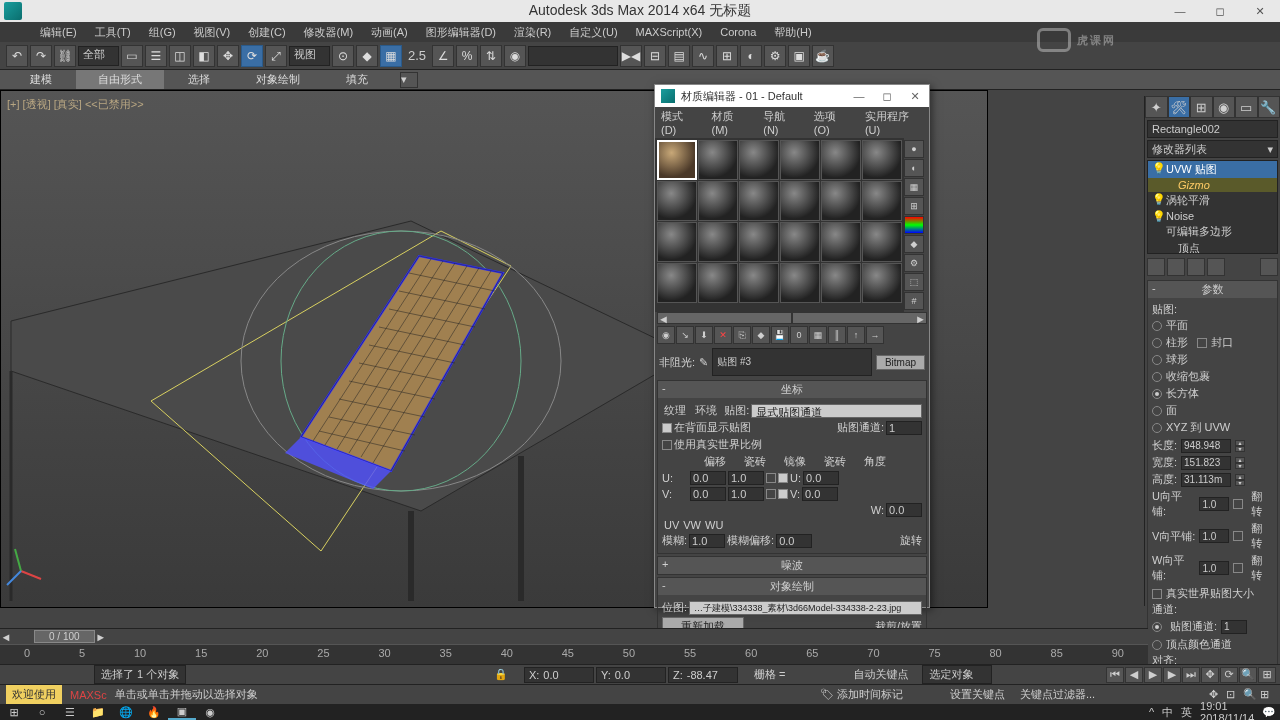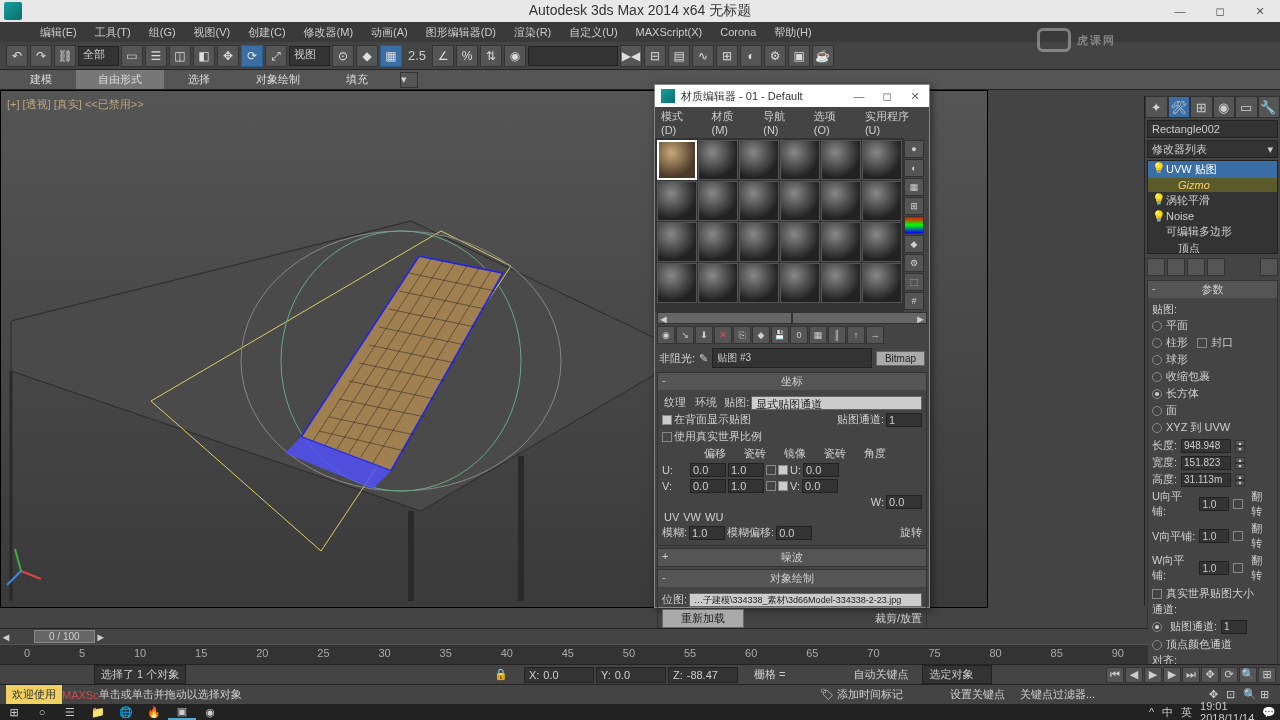--- a/index.html
+++ b/index.html
@@ -60,21 +60,21 @@
 .matdlg .slots { display: flex; }
 .matdlg .sgrid { display: grid; grid-template-columns: repeat(6, 40px); grid-template-rows: repeat(4, 40px); gap: 1px; padding: 2px; background: #333; }
 .matdlg .sgrid .slot { background: radial-gradient(circle at 35% 30%, #888, #222 70%); border: 1px solid #555; }
 .matdlg .sgrid .slot.sel { border: 2px solid #fff; background: radial-gradient(circle at 35% 30%, #c8a878, #4a3828 70%); }
 .matdlg .sidetools { width: 20px; display: flex; flex-direction: column; gap: 1px; padding: 2px 0; }
 .matdlg .sidetools span { height: 18px; background: #555; border: 1px solid #333; display:flex;align-items:center;justify-content:center;font-size:9px; }
 .matdlg .mtoolbar { display: flex; gap: 1px; padding: 2px; flex-wrap: wrap; }
 .matdlg .mtoolbar span { width: 18px; height: 18px; background: #555; border: 1px solid #333; display:flex;align-items:center;justify-content:center;font-size:9px; }
 .matdlg .mtoolbar span.red{color:#f44;}
 .matdlg .namerow { display: flex; align-items: center; padding: 2px 4px; gap: 4px; }
-.matdlg .namerow input { flex: 1; height: 20px; background: #333; border: 1px solid #222; color: #ccc; padding: 0 4px; font-size:10px; }
+.matdlg .namerow input { flex: 1; height: 28px; background: #333; border: 1px solid #222; color: #ccc; padding: 0 4px; font-size:10px; }
 .matdlg .namerow .btn{background:#aaa;color:#222;padding:1px 8px;font-size:10px;border:1px solid #666;}
 .matdlg .roll { margin: 2px; border: 1px solid #333; font-size: 10px; }
 .matdlg .roll .hdr { background: #555; text-align: center; padding: 1px; position:relative; }
 .matdlg .roll .hdr .pm{position:absolute;left:4px;}
 .matdlg .roll .body { padding: 4px; }
 .matdlg .roll .row { display: flex; align-items: center; gap: 2px; padding: 1px 0; }
 .matdlg .roll .sel{background:#ccc;color:#222;border:1px solid #666;padding:0 4px;height:14px;flex:1;}
 .matdlg .roll .nin{width:36px;height:14px;background:#333;border:1px solid #222;color:#ccc;padding:0 2px;}
 .matdlg .roll .cbx{width:10px;height:10px;border:1px solid #888;display:inline-block;}
 .matdlg .roll .cbx.on{background:#ccc;}
@@ -83,21 +83,21 @@
 .timeslider { position: absolute; left: 0; bottom: 76px; right: 132px; height: 16px; background: #444; border-top: 1px solid #222; display:flex;align-items:center; }
 .timeslider .thumb { background: #666; border: 1px solid #888; padding: 0 14px; font-size: 10px; margin-left: 22px; }
 .trackbar { position: absolute; left: 0; bottom: 56px; right: 132px; height: 20px; background: #333; border-top: 1px solid #555; }
 .trackbar .ticks{display:flex;justify-content:space-between;padding:2px 24px;color:#aaa;font-size:9px;}
 .status1 { position: absolute; left: 0; bottom: 36px; right: 0; height: 20px; background: #444; border-top: 1px solid #222; display: flex; align-items: center; font-size: 10px; gap: 8px; }
 .status1 .sbox{background:#333;border:1px solid #222;padding:1px 6px;margin-left:6px;}
 .status1 .coord{display:flex;gap:2px;margin-left:8px;}
 .status1 .coord .c{background:#333;border:1px solid #222;padding:1px 4px;width:70px;display:flex;gap:4px;}
 .status1 .play{position:absolute;right:4px;display:flex;gap:1px;}
 .status1 .play span{width:18px;height:16px;background:#555;border:1px solid #333;display:flex;align-items:center;justify-content:center;}
-.status2 { position: absolute; left: 0; bottom: 16px; right: 0; height: 20px; background: #444; border-top: 1px solid #222; display: flex; align-items: center; font-size: 10px; padding-left:6px; }
+.status2 { position: absolute; left: 0; bottom: 16px; right: 0; height: 20px; background: #444; border-top: 1px solid #222; display: flex; align-items: center; font-size: 10px; padding-left:6px; gap:8px; }
 .status2 .welcome{background:#f0d060;color:#333;padding:2px 6px;}
 .status2 .hl{color:#d44;}
 .taskbar { position: absolute; left: 0; bottom: 0; right: 0; height: 16px; background: #222; display: flex; align-items: center; }
 .taskbar .titem { width: 28px; height: 16px; display: flex; align-items: center; justify-content: center; color: #ccc; }
 .taskbar .titem.act{border-bottom:2px solid #5ac;}
 .taskbar .tray { position: absolute; right: 4px; display: flex; gap: 8px; color: #ccc; font-size: 9px; align-items:center; }
 .gauge{position:absolute;right:210px;bottom:48px;width:40px;height:40px;border:3px solid #666;border-radius:50%;display:flex;align-items:center;justify-content:center;color:#ccc;font-size:13px;background:#333;}
 .gstats{position:absolute;right:166px;bottom:50px;font-size:9px;color:#7c7;line-height:11px;}
 </style>
 </head>

